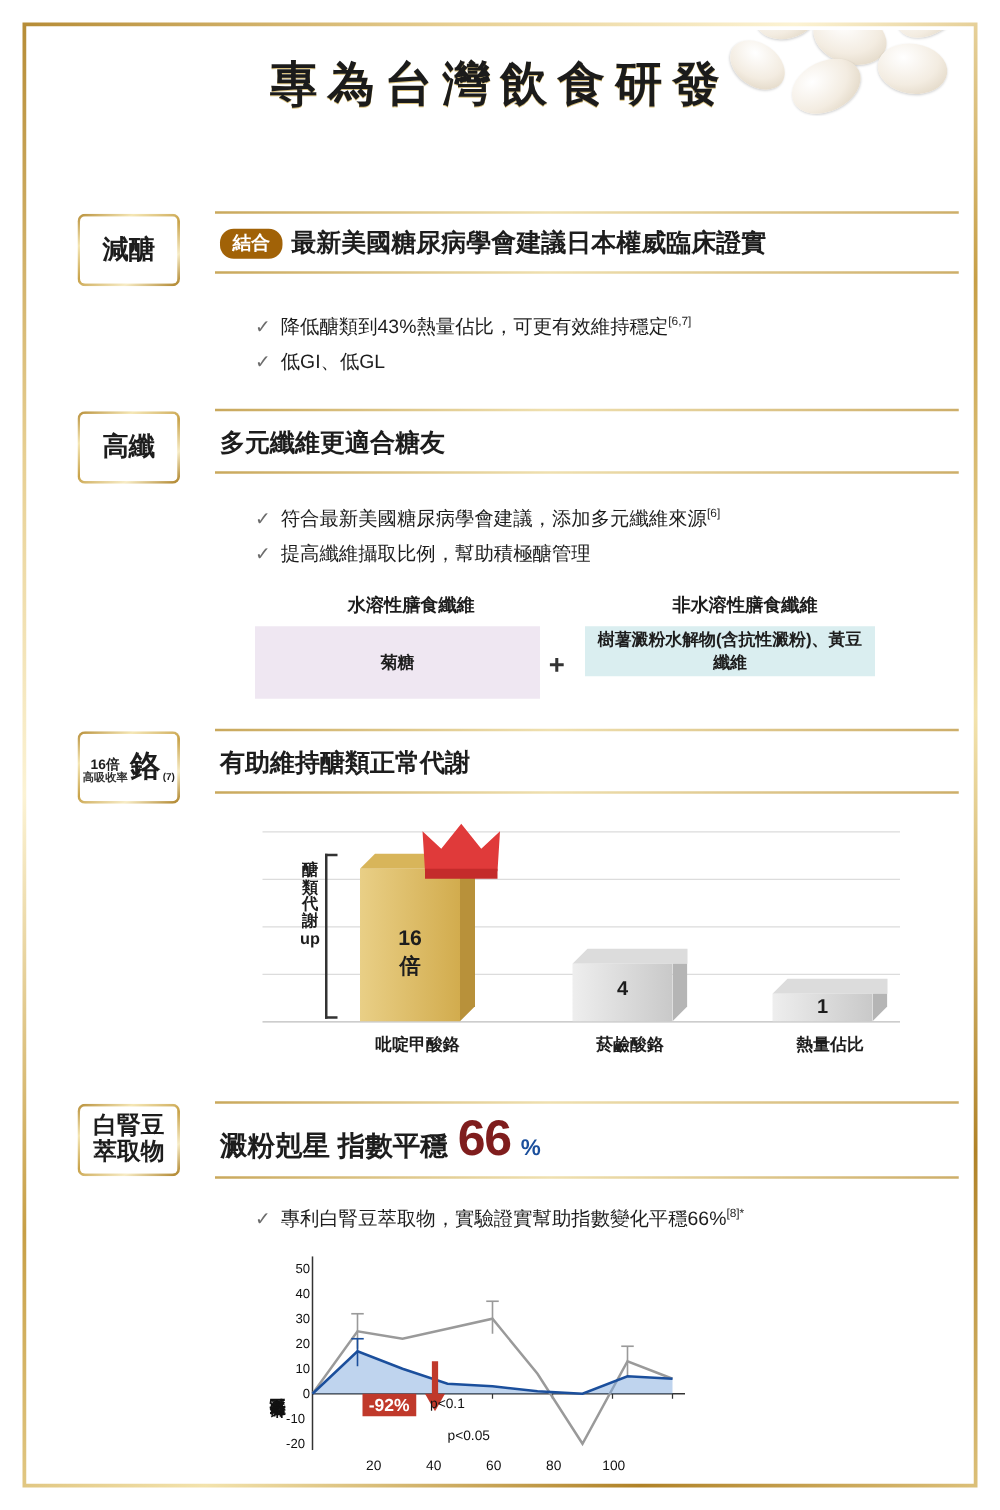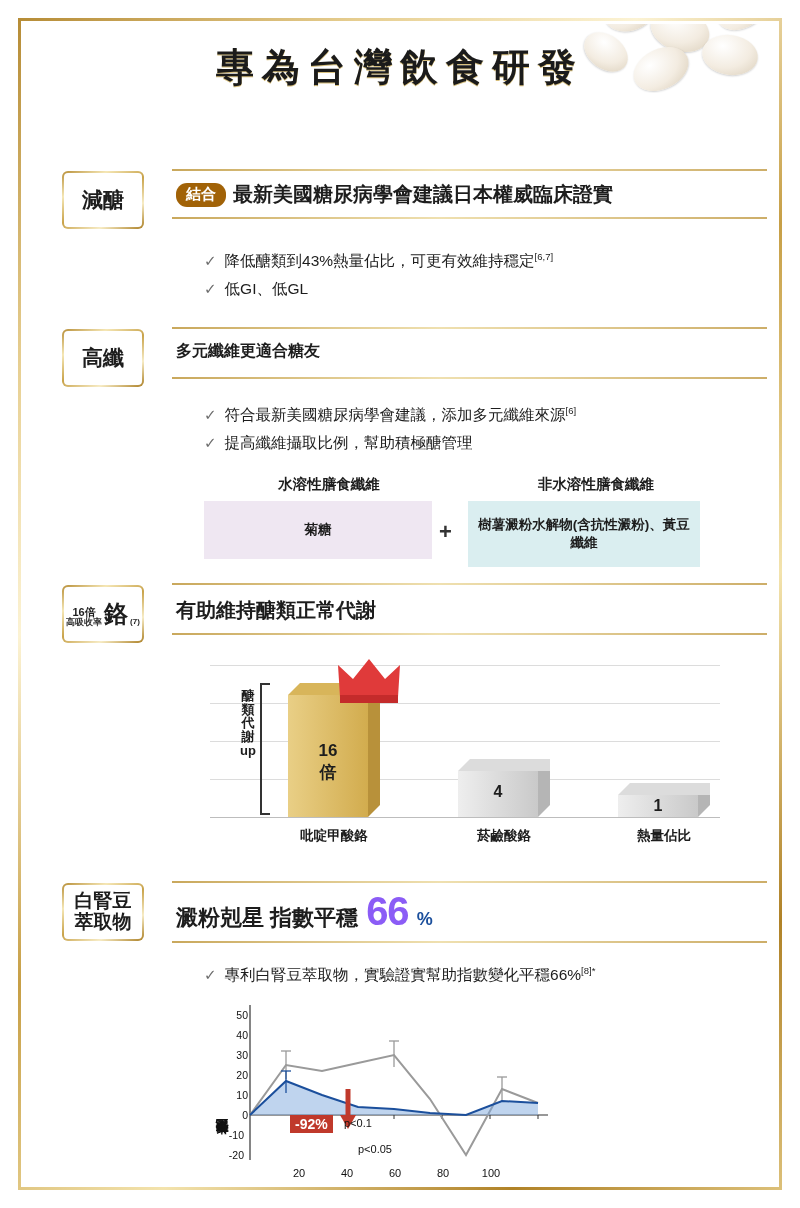--- a/index.html
+++ b/index.html
@@ -156,21 +156,21 @@
   }
   .catlbl {
     position: absolute;
     font-size: 13.5px; font-weight: 700; color:#1d1d1d;
     text-align: center;
   }
   .crown { position: absolute; }
 
   
   .bigpct {
-    font-size: 40px; font-weight: 700; color: #8b5cf6;
+    font-size: 40px; font-weight: 700; color: #7f1d1d;
     letter-spacing: -1px;
   }
   .pctsm { font-size: 18px; font-weight:700; color:#1b4f9c; }
 
   .chartB { position: absolute; }
   .bAxisLbl {
     position:absolute;
     writing-mode: vertical-rl;
     transform: rotate(180deg);
     font-size: 12.5px; font-weight: 700; color:#111;
@@ -218,38 +218,38 @@
       <div class="bullet" style="left:180px; top:186px;">
         <span class="tick">✓</span><span>低GI、低GL</span>
       </div>
     </div>
 
     <div class="sec">
       <div class="badge" style="top:236px;">
         <span>高纖</span>
       </div>
       <div class="hdrline" style="left:148px; top:234px; width:595px;"></div>
-      <div class="hdr" style="left:152px; top:248px; font-size:16px;">多元纖維更適合糖友</div>
+      <div class="hdr" style="left:152px; top:248px; font-size:20px;">多元纖維更適合糖友</div>
       <div class="hdrline" style="left:148px; top:284px; width:595px;"></div>
 
       <div class="bullet" style="left:180px; top:312px;">
         <span class="tick">✓</span><span>符合最新美國糖尿病學會建議，添加多元纖維來源</span><sup class="ref">[6]</sup>
       </div>
       <div class="bullet" style="left:180px; top:340px;">
         <span class="tick">✓</span><span>提高纖維攝取比例，幫助積極醣管理</span>
       </div>
 
       <div class="fiberlabel" style="left:205px; top:382px; width:200px;">水溶性膳食纖維</div>
       <div class="fiberlabel" style="left:442px; top:382px; width:260px;">非水溶性膳食纖維</div>
 
       <div class="fiberbox fb-purple" style="left:180px; top:408px; width:228px; height:58px;">
         <span>菊糖</span>
       </div>
       <div class="plus" style="left:415px; top:426px;">+</div>
-      <div class="fiberbox fb-blue" style="left:444px; top:408px; width:232px; height:66px;">
+      <div class="fiberbox fb-blue" style="left:444px; top:408px; width:232px; height:40px;">
         <span>樹薯澱粉水解物(含抗性澱粉)、黃豆纖維</span>
       </div>
     </div>
 
     <div class="sec">
       <div class="badge two" style="top:492px;">
         <div class="cr-row">
           <div style="display:flex;flex-direction:column;align-items:center;line-height:1;">
             <span class="cr-top">16倍</span>
             <span class="sm">高吸收率</span>

